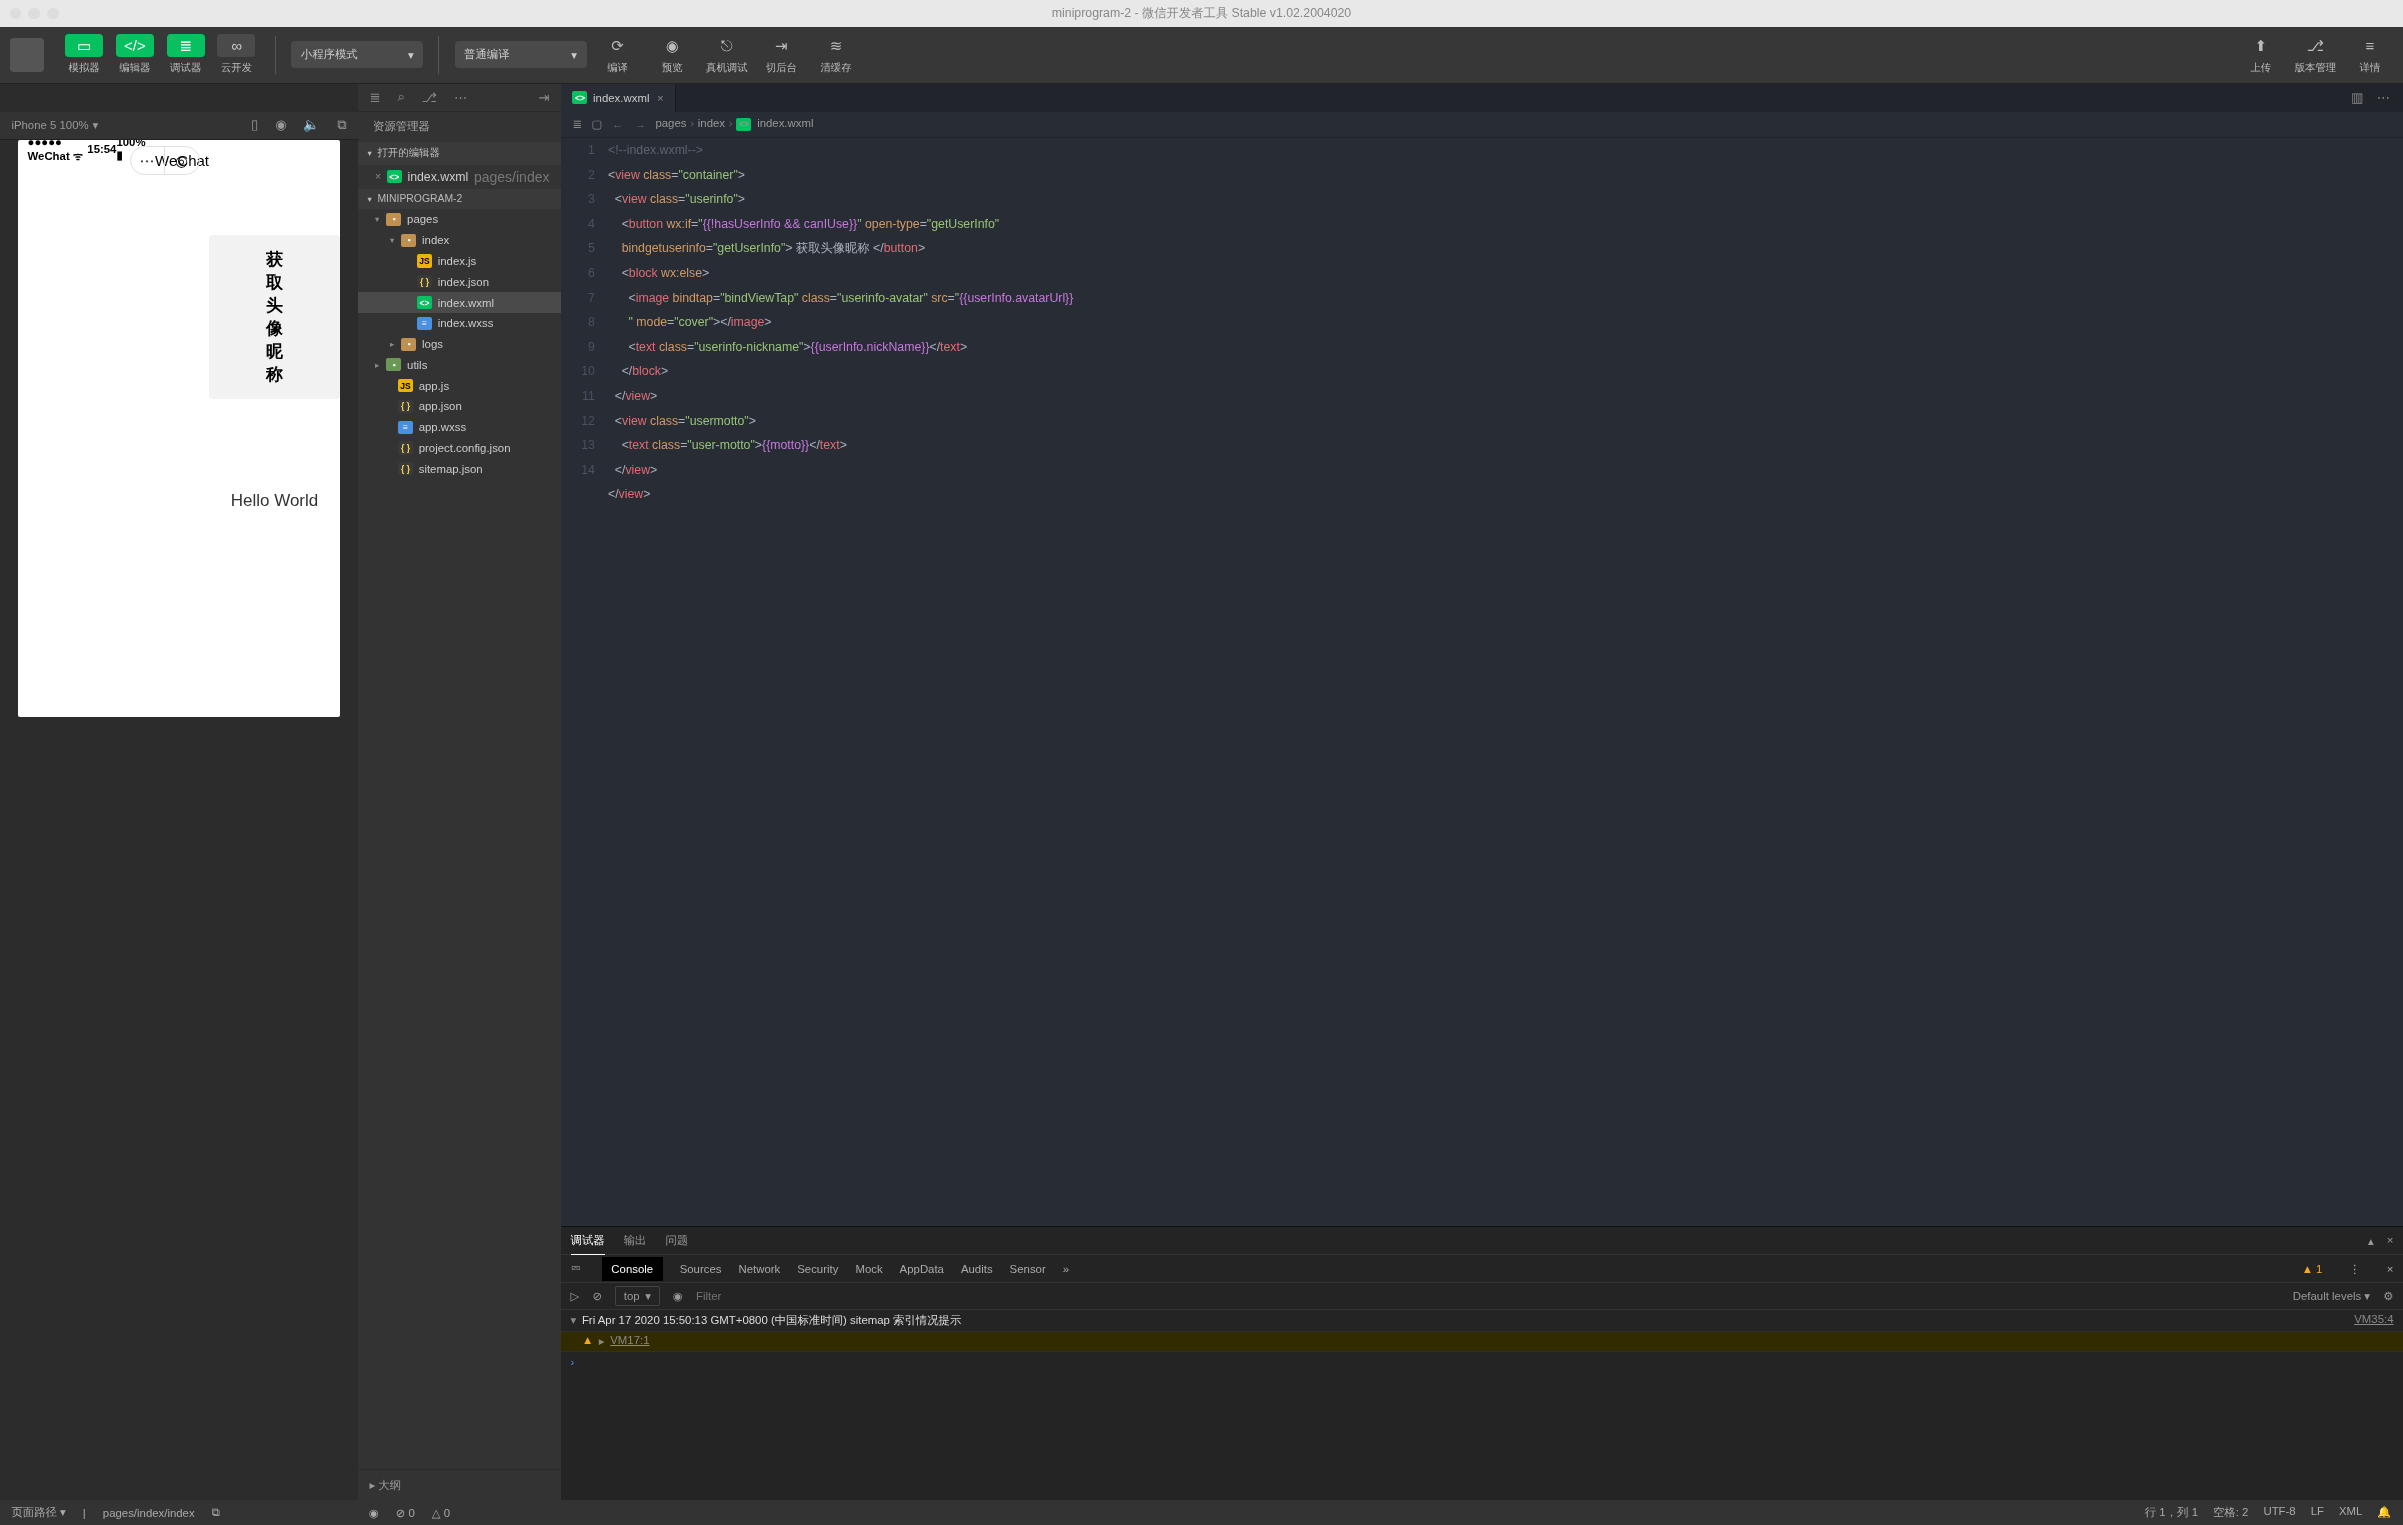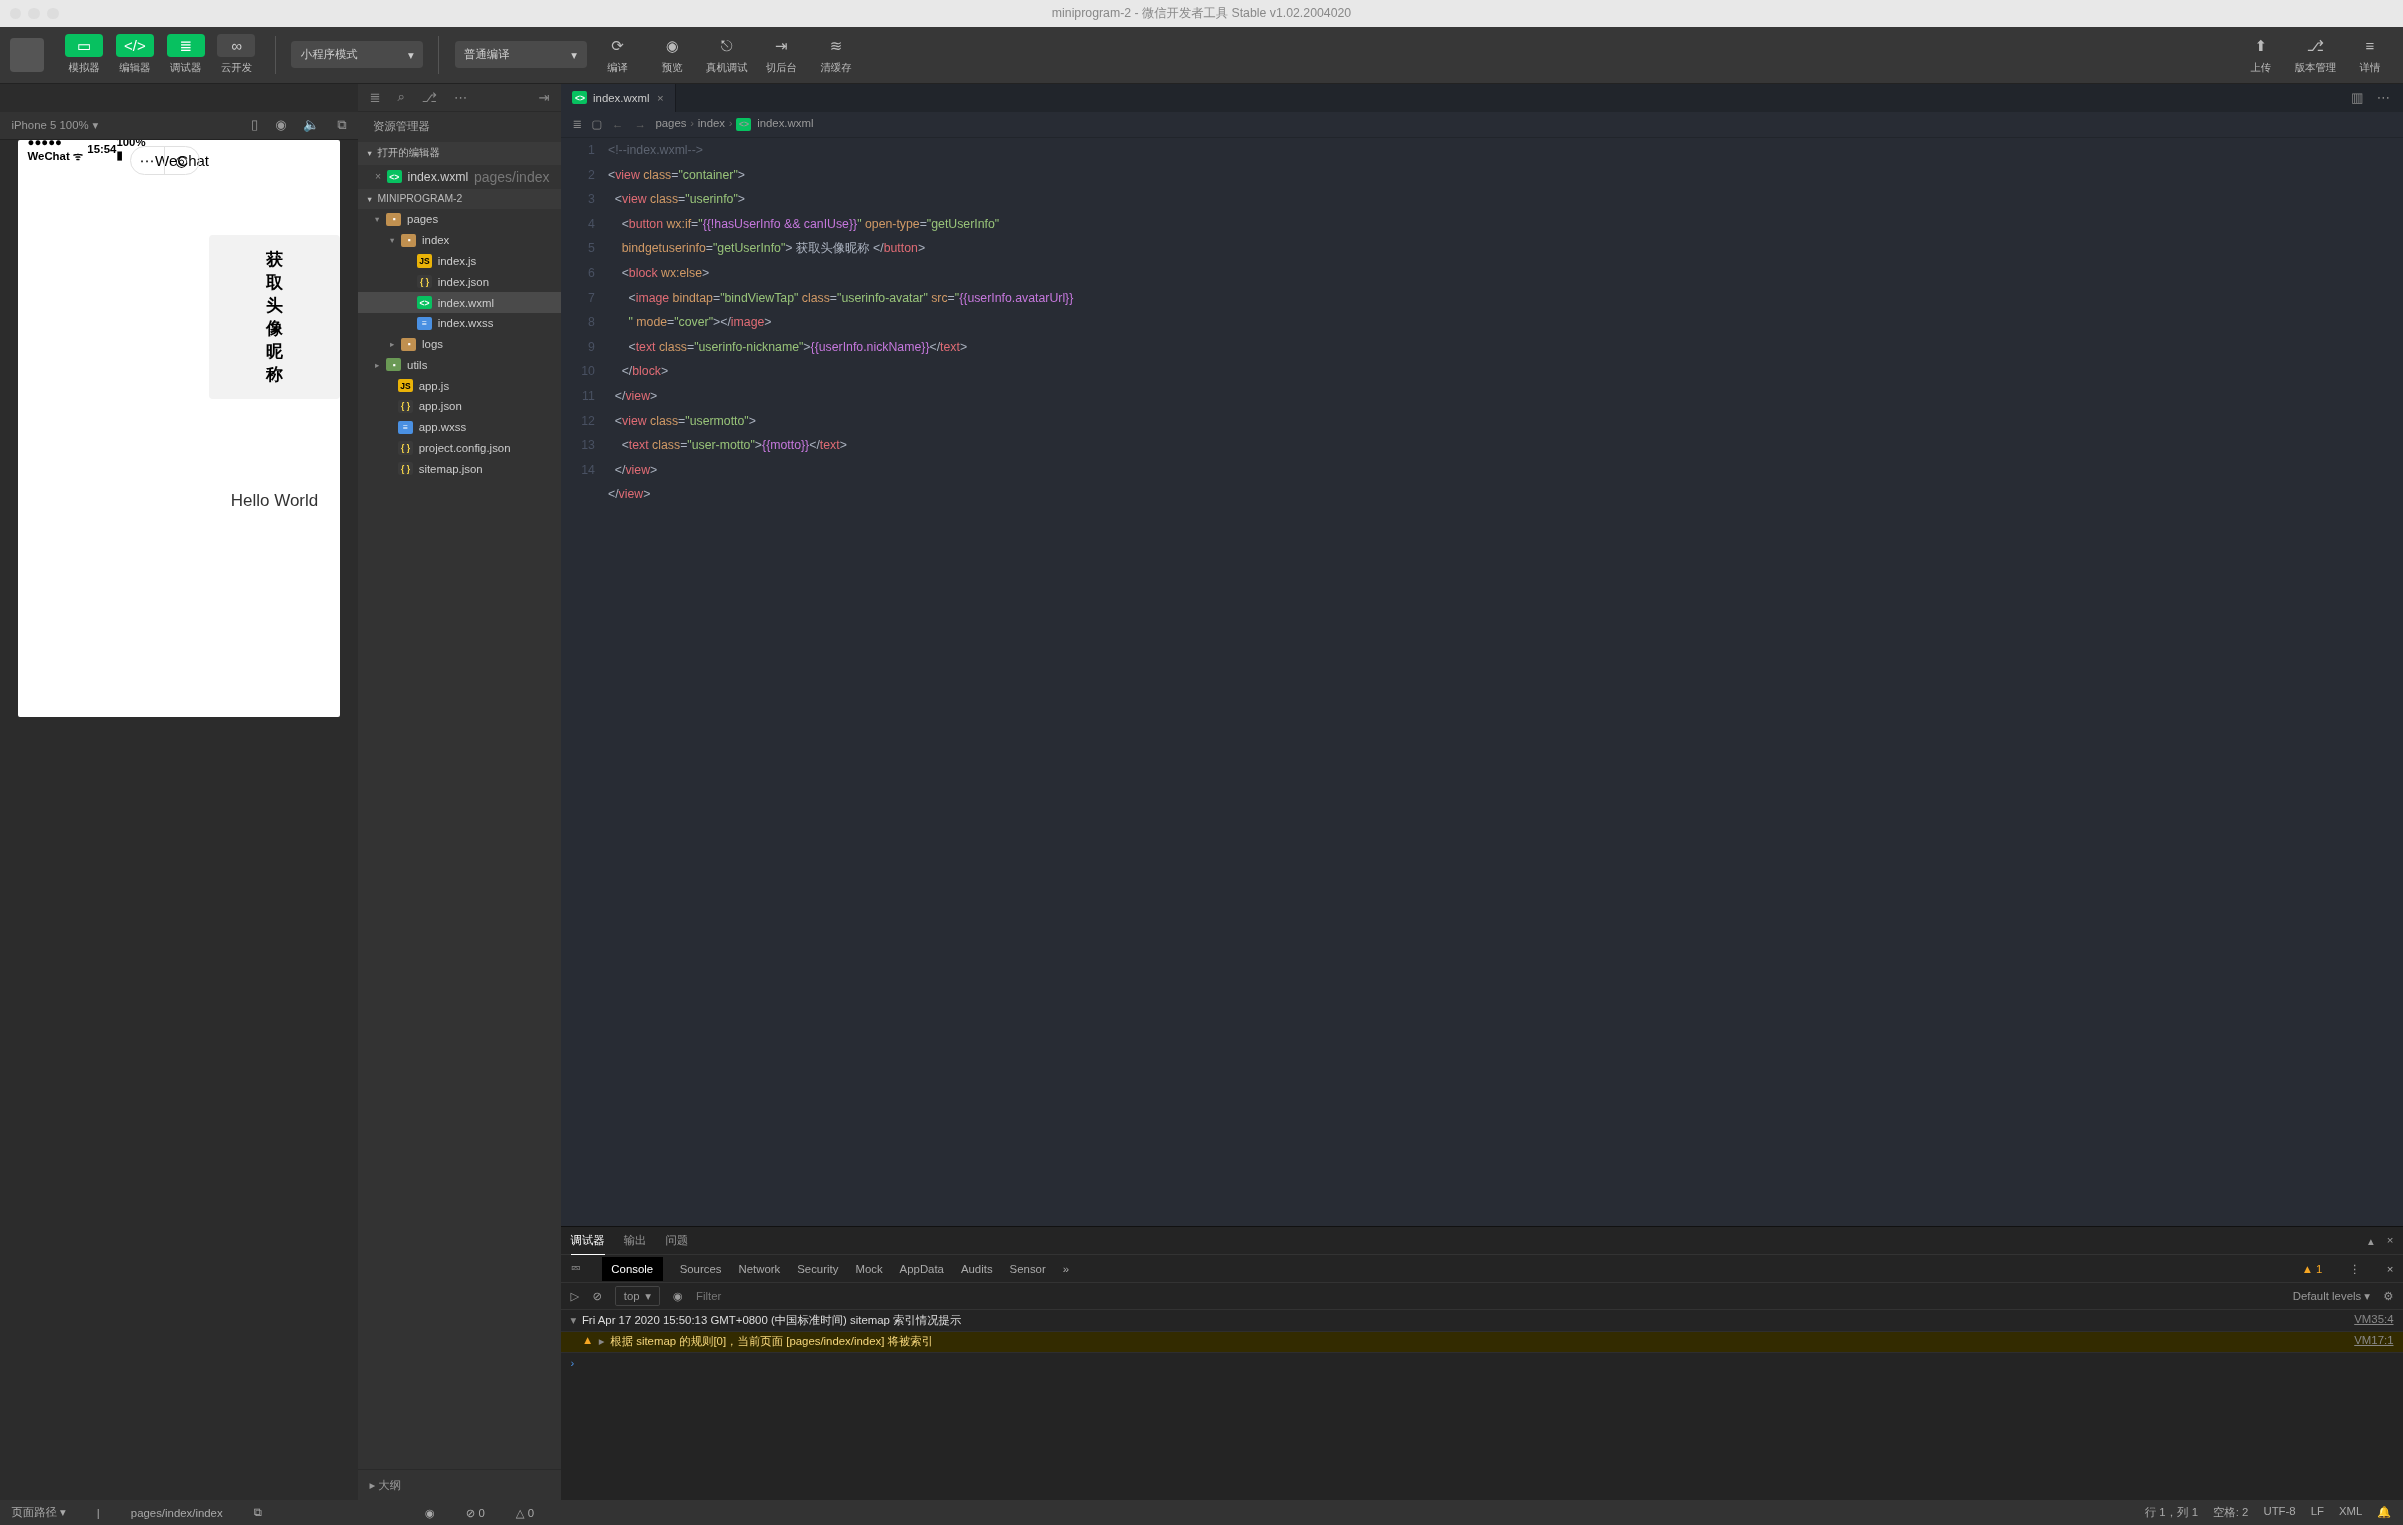--- a/index.html
+++ b/index.html
@@ -110,21 +110,21 @@
 .console-line { display: flex; padding: 2.8px 9.5px; border-bottom: 0.9px solid #2e2e2e; }
 .console-line .exp-caret { width: 11.4px; color: #888; }
 .console-line .lwarn { color: #f5a623; margin-right: 5.7px; }
 .console-line .msg { flex: 1; color: #ddd; }
 .console-line .src { color: #888; text-decoration: underline; }
 .console-line.warn-line { background: #332b00; color: #f5d67b; }
 .console-line.warn-line .msg { color: #f5d67b; }
 .prompt { padding: 3.8px 9.5px; color: #4a90e2; }
 
 
-.statusbar { height: 24.6px; background: #333; display: flex; align-items: center; padding: 0 11.4px; font-size: 11.4px; color: #aaa; gap: 31px; }
+.statusbar { height: 24.6px; background: #333; display: flex; align-items: center; padding: 0 11.4px; font-size: 11.4px; color: #aaa; gap: 17px; }
 .statusbar .right { margin-left: auto; display: flex; gap: 15px; }
 </style>
 </head>
 <body>
 
 <div class="app">
 
   <div class="titlebar">
     <div class="traffic">
         <span></span>
@@ -410,21 +410,20 @@
         <div class="console-out">
           <div class="console-line">
               <span class="exp-caret">▾</span>
               <span class="msg">Fri Apr 17 2020 15:50:13 GMT+0800 (中国标准时间) sitemap 索引情况提示</span>
               <span class="src">VM35:4</span>
             </div>
           <div class="console-line warn-line">
               <span class="exp-caret"></span>
               <span class="lwarn">▲</span>
               <span style="color:#888;margin-right:5.7px">▸</span>
-              <span class="msg">根据 sitemap 的规则[0]，当前页面 [pages/index/index] 将被索引</span>
               <span class="src">VM17:1</span>
             </div>
           <div class="prompt">›</div>
         </div>
       </div>
     </div>
 
   </div>
 
   <div class="statusbar">

